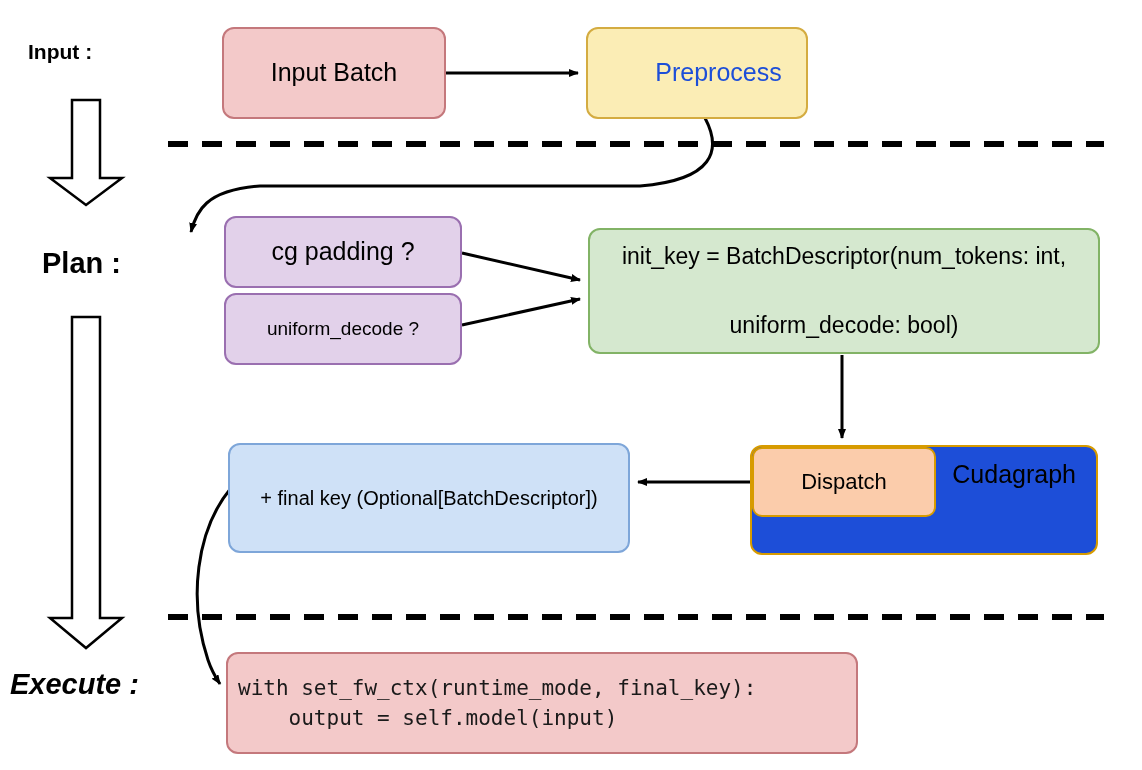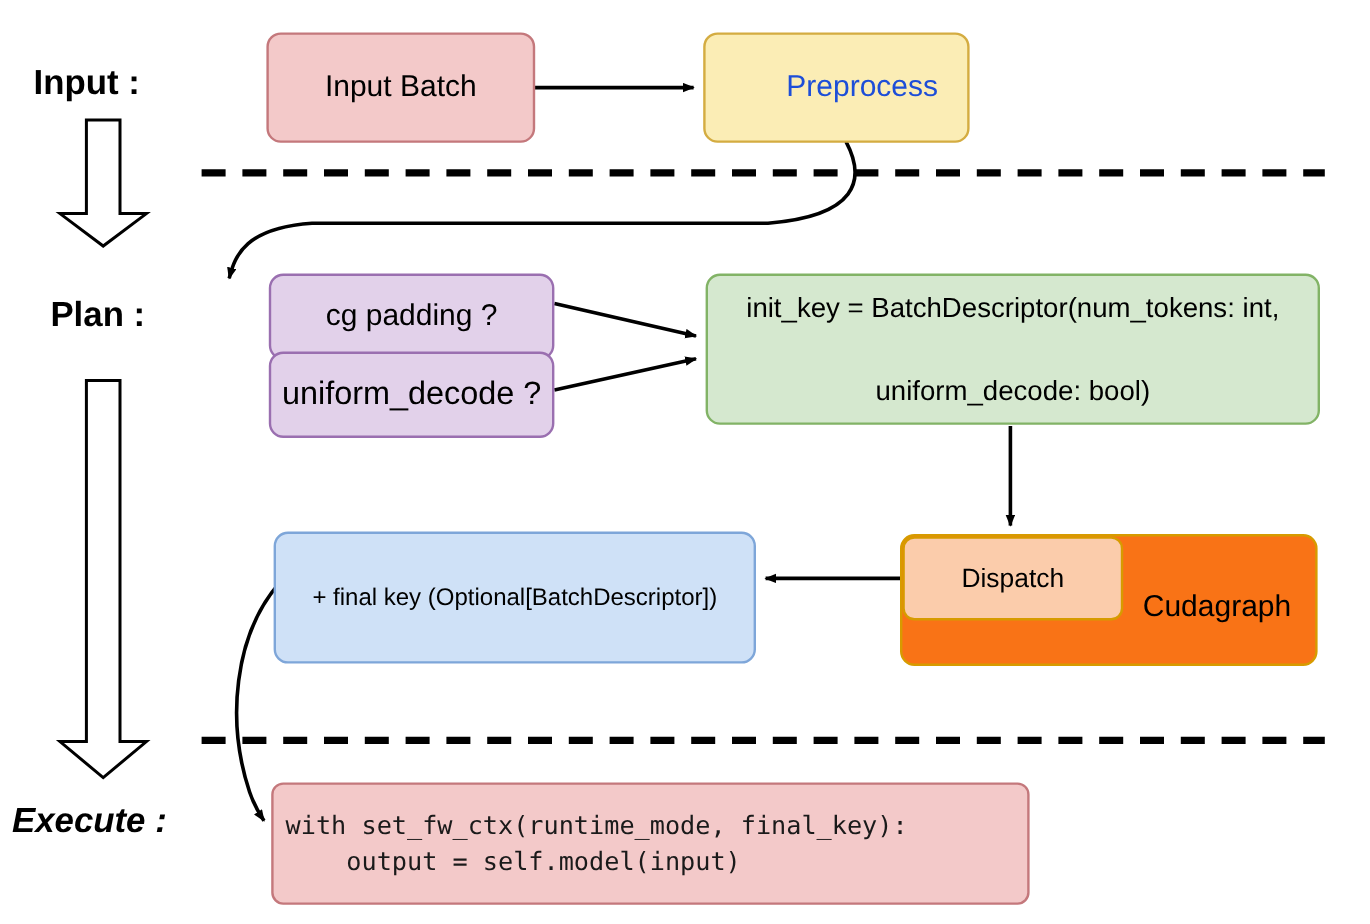--- a/index.html
+++ b/index.html
@@ -6,21 +6,21 @@
   #stage{position:relative;width:1142px;height:770px;background:#ffffff;
          font-family:"Liberation Sans",sans-serif;overflow:hidden;}
   .node{position:absolute;box-sizing:border-box;display:flex;align-items:center;
         justify-content:center;text-align:center;border-radius:12px;
         border:2px solid #0ea5e9;line-height:1.25;}
   .stage-label{position:absolute;font-weight:bold;color:#000;white-space:nowrap;}
   svg.layer{position:absolute;left:0;top:0;width:1142px;height:770px;overflow:visible;}
   svg.layer.under{z-index:1;}
   .node{z-index:2;}
   .stage-label{z-index:4;}
-  .codebox{font-family:"DejaVu Serif","Liberation Serif",serif;border-radius:10px;}
+  .codebox{font-family:"DejaVu Serif","Liberation Serif",serif;}
   .codebox pre{margin:0;font-family:"DejaVu Sans Mono","Liberation Mono",monospace;
                font-size:21px;line-height:1.45;text-align:left;color:#1a1a1a;}
 </style>
 </head>
 <body>
 
 <div id="stage">
 
   <svg class="layer under" viewBox="0 0 1142 770">
     <defs>
@@ -45,48 +45,48 @@
 
     <line x1="462" y1="325" x2="580" y2="299" stroke="#000" stroke-width="3" marker-end="url(#ah)"></line>
 
     <line x1="842" y1="355" x2="842" y2="438" stroke="#000" stroke-width="3" marker-end="url(#ah)"></line>
 
     <line x1="750" y1="482" x2="638" y2="482" stroke="#000" stroke-width="3" marker-end="url(#ah)"></line>
 
     <path d="M231,488 C 196,530 188,600 208,660 C 212,672 216,678 220,684" fill="none" stroke="#000" stroke-width="3" marker-end="url(#ah)"></path>
   </svg>
 
-  <div class="stage-label" style="left:28px;top:40px;font-size:29px;margin-top:13px;">Input :</div>
+  <div class="stage-label" style="left:28px;top:40px;font-size:21px;">Input :</div>
 
   <div class="stage-label" style="left:42px;top:247px;font-size:29px;">Plan :</div>
 
   <div class="stage-label" style="left:10px;top:668px;font-size:29px;font-style:italic;">Execute :</div>
 
   <div class="node" style="left:222px;top:27px;width:224px;height:92px;
               background:#f3c9c9;border-color:#c4787c;font-size:25px;color:#000;">Input Batch</div>
 
   <div class="node" style="left:586px;top:27px;width:222px;height:92px;
               background:#fbedb5;border-color:#d4ac41;font-size:25px;color:#1d4ed8;padding-left:43px;">Preprocess</div>
 
-  <div class="node" style="left:224px;top:228px;width:238px;height:72px;
+  <div class="node" style="left:224px;top:216px;width:238px;height:72px;
               background:#e2d1ea;border-color:#9a6fb0;font-size:25px;color:#000;">cg padding ?</div>
 
   <div class="node" style="left:224px;top:293px;width:238px;height:72px;
-              background:#e2d1ea;border-color:#9a6fb0;font-size:27px;color:#000;">uniform_decode ?</div>
+              background:#e2d1ea;border-color:#9a6fb0;font-size:19px;color:#000;">uniform_decode ?</div>
 
   <div class="node" style="left:588px;top:228px;width:512px;height:126px;
               background:#d5e8cf;border-color:#82b366;font-size:23px;color:#000;
               flex-direction:column;padding:0 10px;gap:40px;">
     <span>init_key = BatchDescriptor(num_tokens: int,</span>
     <span>uniform_decode: bool)</span>
   </div>
 
   <div class="node" style="left:750px;top:445px;width:348px;height:110px;
-              background:#f97316;border-color:#d79b00;font-size:25px;color:#000;
-              justify-content:center;padding-right:20px;flex-direction:column;
+              background:#1d4ed8;border-color:#d79b00;font-size:25px;color:#000;
+              justify-content:space-between;padding-right:20px;flex-direction:column;
               align-items:flex-end;padding-top:12px;">
     <span>Cudagraph</span>
   </div>
 
   <div class="node" style="left:752px;top:447px;width:184px;height:70px;
               background:#fbccab;border-color:#d79b00;font-size:22px;color:#000;
               z-index:3;border-radius:10px;">Dispatch</div>
 
   <div class="node" style="left:228px;top:443px;width:402px;height:110px;
               background:#cfe1f7;border-color:#7ea6d9;font-size:20px;color:#000;

